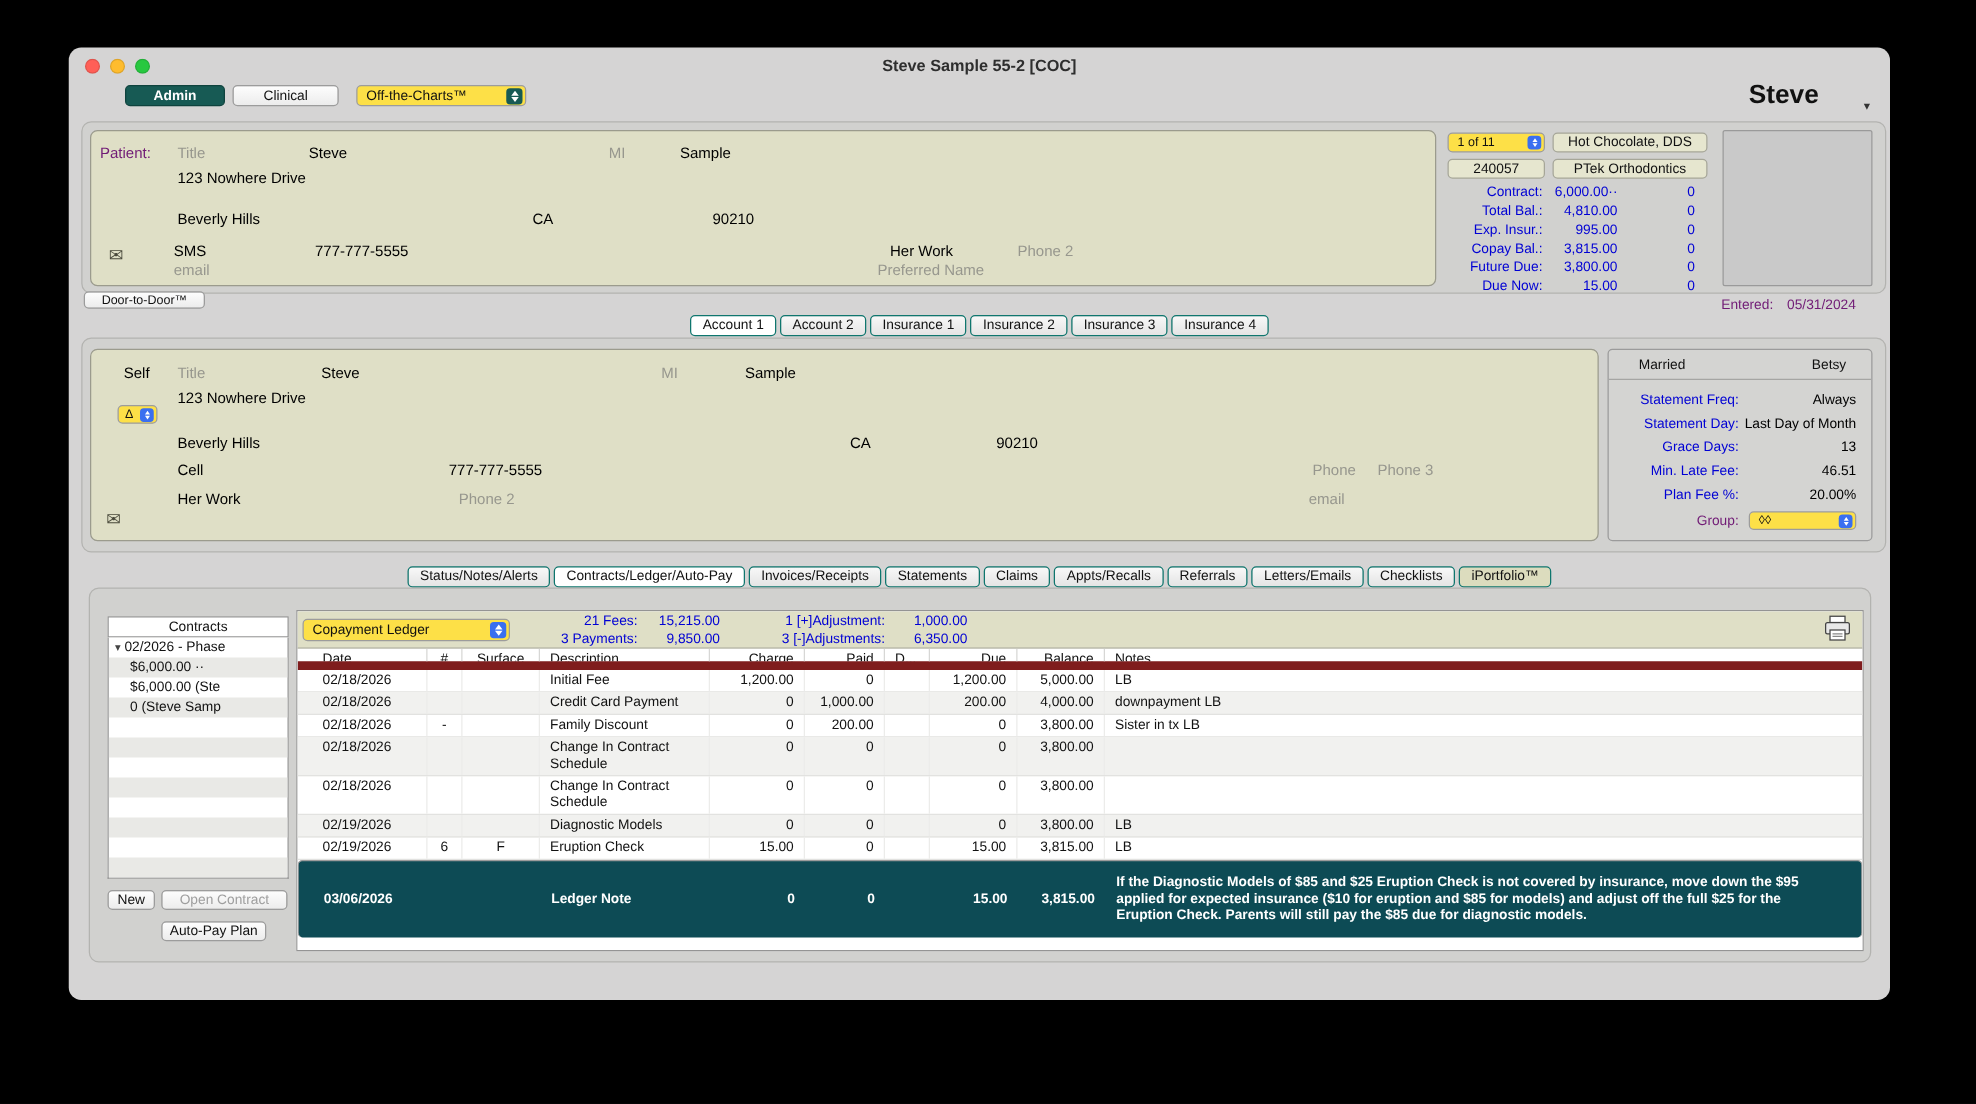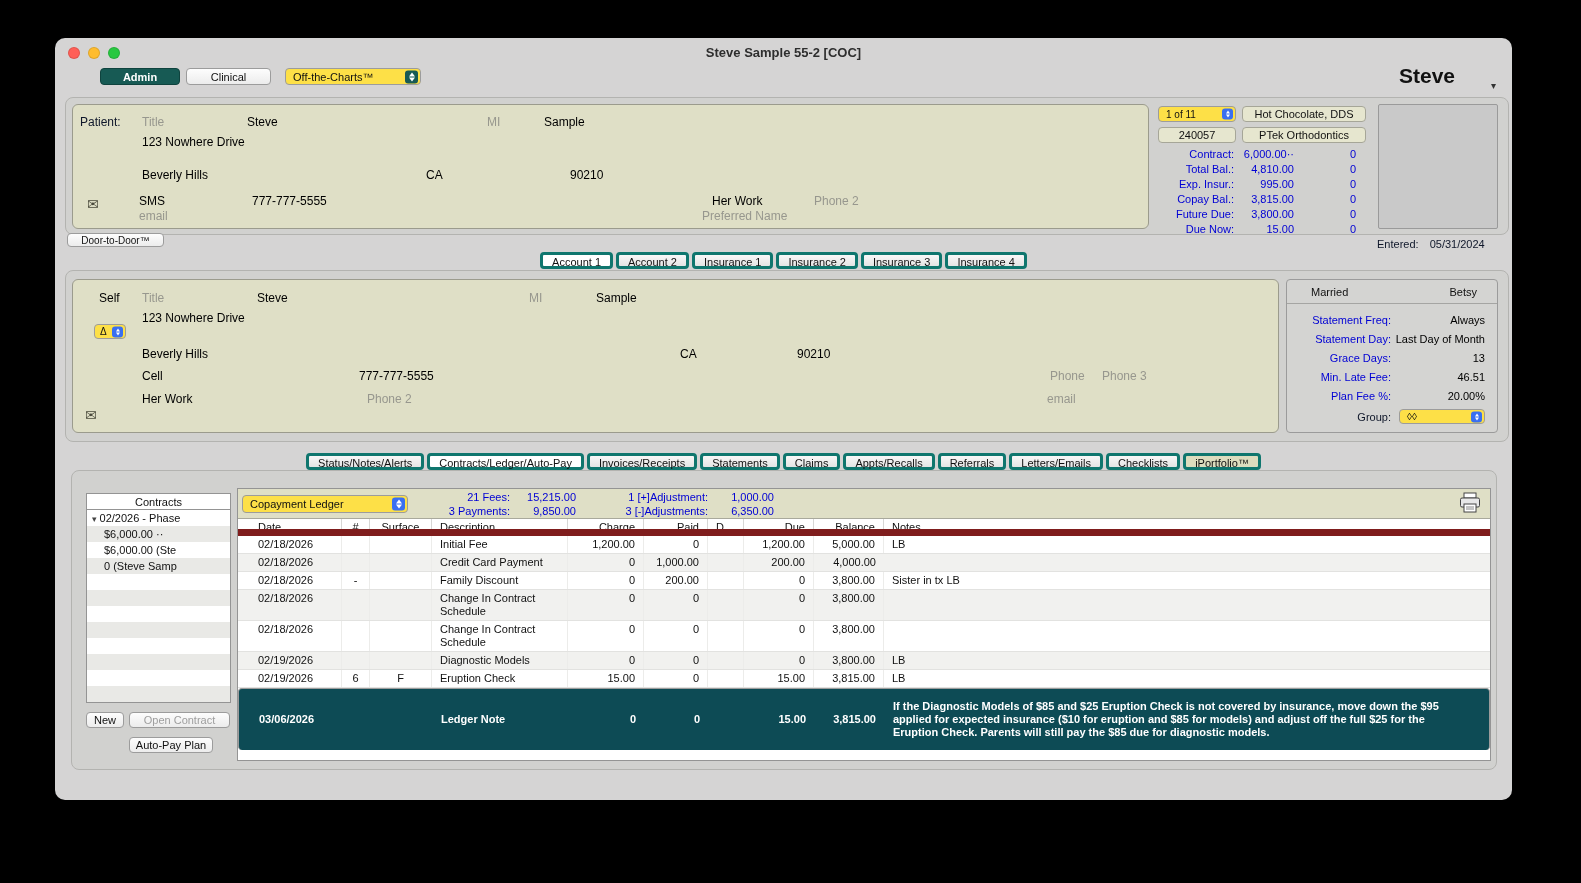--- a/index.html
+++ b/index.html
@@ -29,29 +29,29 @@
   .stepper.sm{width:11px;height:11px}
   .stepper.sm i{border-left-width:2px;border-right-width:2px}
   .stepper.sm i.up{border-bottom-width:3px}
   .stepper.sm i.dn{border-top-width:3px}
   
   .group{position:absolute;border:1px solid #b3b3b0;border-radius:8px;background:#d1d1cf}
   .beige{position:absolute;background:#dfdfc6;border:1px solid #9b9b8d;border-radius:6px}
   .t12{position:absolute;font-size:12px;white-space:nowrap;color:#000}
   .t11{position:absolute;font-size:11px;white-space:nowrap;color:#000}
   .ph{color:#97978e}
-  .blue{color:#0f172a}
+  .blue{color:#701a75}
   .env{position:absolute;font-size:14px;color:#4a4a3c;line-height:14px}
   
   .finrow{display:grid;grid-template-columns:82px 60px 62px;font-size:11px;color:#0000d4;line-height:15px}
   .finrow span{text-align:right;white-space:nowrap}
   .photo{position:absolute;background:#c9c9c9;border:1px solid #9a9a9a;border-radius:2px}
   
   .tabrow{position:absolute;left:0;right:0;display:flex;justify-content:center;gap:3px}
-  .tab{height:17px;line-height:15px;padding:0 9px;background:linear-gradient(#f8f8f8,#e4e4e4);border:3px solid #0f766e;border-radius:4px;font-size:11px;color:#111;white-space:nowrap}
+  .tab{height:17px;line-height:15px;padding:0 9px;background:linear-gradient(#f8f8f8,#e4e4e4);border:1px solid #0f766e;border-radius:4px;font-size:11px;color:#111;white-space:nowrap}
   .tab.selected{background:#fff}
   .tab.variant{background:#dcdcbe}
   
   .infopanel{position:absolute;background:#d4d4d2;border:1px solid #9b9b9b;border-radius:4px}
   .inforow{display:flex;height:19px;line-height:19px;font-size:11px}
   .inforow .il{width:104px;text-align:right;color:#0000d4;white-space:nowrap}
   .inforow .iv{flex:1;text-align:right;padding-right:12px;color:#000;white-space:nowrap}
   
   .side-header{position:absolute;background:#fff;border:1px solid #949494;font-size:11px;text-align:center;line-height:16px}
   .side-list{position:absolute;background:#fff;border:1px solid #949494;border-top:none;overflow:hidden}
@@ -354,20 +354,21 @@
         <div class="lrow alt">
           <div>02/18/2026</div>
           <div class="t-c"></div>
           <div class="t-c"></div>
           <div class="wrap">Credit Card Payment</div>
           <div class="t-r">0</div>
           <div class="t-r">1,000.00</div>
           <div></div>
           <div class="t-r">200.00</div>
           <div class="t-r">4,000.00</div>
+          <div class="wrap">downpayment LB</div>
         </div>
         <div class="lrow">
           <div>02/18/2026</div>
           <div class="t-c">-</div>
           <div class="t-c"></div>
           <div class="wrap">Family Discount</div>
           <div class="t-r">0</div>
           <div class="t-r">200.00</div>
           <div></div>
           <div class="t-r">0</div>

